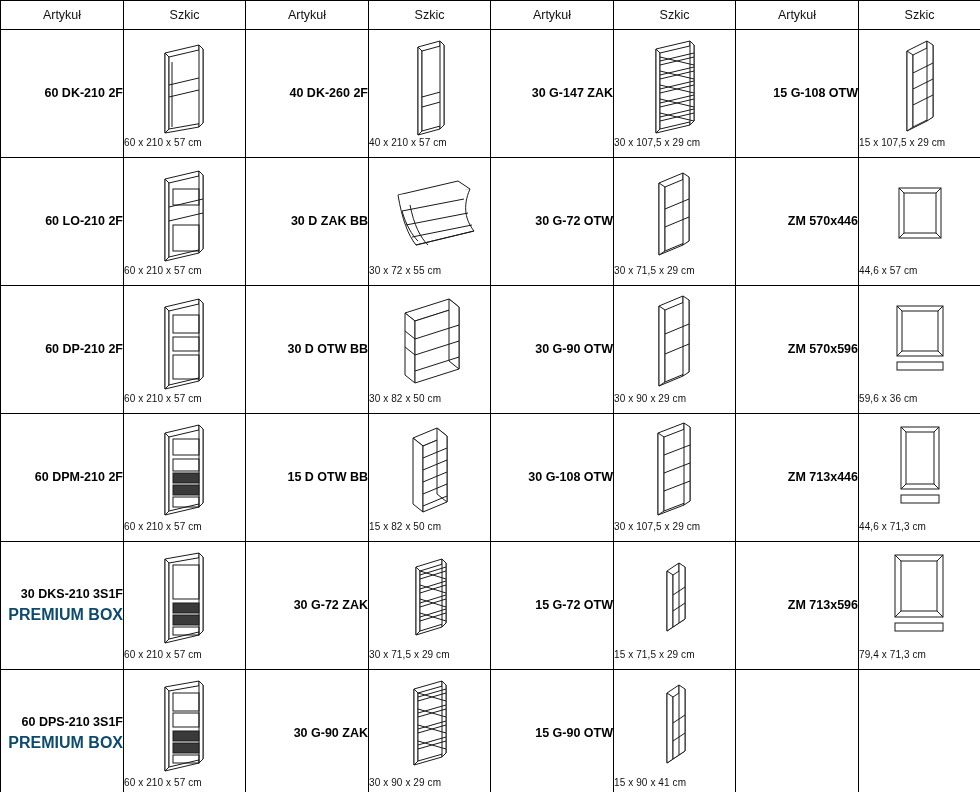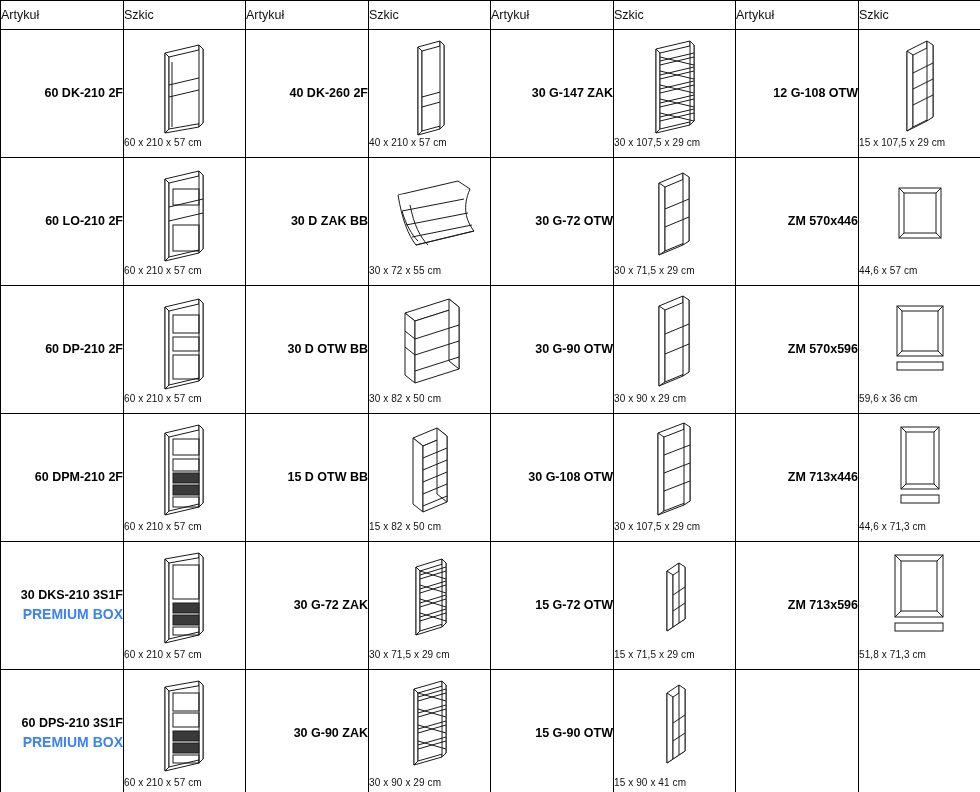--- a/index.html
+++ b/index.html
@@ -20,40 +20,40 @@
   }
   table.catalog th, table.catalog td {
     border: 1px solid #000000;
     padding: 0;
     vertical-align: middle;
   }
   th.hdr {
     height: 28px;
     font-size: 12.5px;
     font-weight: normal;
-    text-align: left;
+    text-align: center;
     color: #111111;
     background: #ffffff;
   }
   col.c-name { width: 123px; }
   col.c-sketch { width: 122px; }
 
   td.name-cell {
     text-align: right;
     font-size: 12.5px;
     font-weight: bold;
     color: #000000;
     line-height: 1.45;
     padding: 2px 3px;
   }
   td.name-cell .premium {
     display: block;
-    color: #3b82f6;
+    color: #0c4a6e;
     font-weight: bold;
-    font-size: 14px;
+    font-size: 16px;
   }
   td.sketch-cell {
     text-align: left;
     position: relative;
     height: 127px;
   }
   .sketch-wrap {
     height: 100px;
     display: flex;
     align-items: center;
@@ -153,21 +153,21 @@
               <line x1="16" y1="52" x2="50" y2="44"></line>
               <line x1="16" y1="66" x2="50" y2="58"></line>
               <line x1="16" y1="80" x2="50" y2="72"></line>
             </g>
           </svg>
         </div>
         <div class="dim">30 x 107,5 x 29 cm</div>
       </td>
 
       <td class="name-cell">
-        <span>12 G-108 OTW</span>
+        <span>15 G-108 OTW</span>
       </td>
       <td class="sketch-cell">
         <div class="sketch-wrap">
           <svg width="54" height="100" viewBox="0 0 54 100">
             <g fill="#fff" stroke="#1a1a1a" stroke-width="1">
               <polygon points="14,14 34,4 34,84 14,94"></polygon>
               <polygon points="14,14 20,18 20,90 14,94"></polygon>
               <polygon points="20,18 40,8 40,80 20,90"></polygon>
               <polygon points="34,4 40,8 40,80 34,84"></polygon>
               <line x1="20" y1="36" x2="40" y2="26"></line>
@@ -503,21 +503,21 @@
               <rect x="10" y="4" width="48" height="62"></rect>
               <rect x="16" y="10" width="36" height="50"></rect>
               <line x1="10" y1="4" x2="16" y2="10"></line>
               <line x1="58" y1="4" x2="52" y2="10"></line>
               <line x1="10" y1="66" x2="16" y2="60"></line>
               <line x1="58" y1="66" x2="52" y2="60"></line>
               <rect x="10" y="72" width="48" height="8"></rect>
             </g>
           </svg>
         </div>
-        <div class="dim">51,8 x 71,3 cm</div>
+        <div class="dim">79,4 x 71,3 cm</div>
       </td>
     </tr>
 
     <tr>
       <td class="name-cell">
         <span>60 DPS-210 3S1F</span>
         <span class="premium">PREMIUM BOX</span>
       </td>
       <td class="sketch-cell">
         <div class="sketch-wrap">

